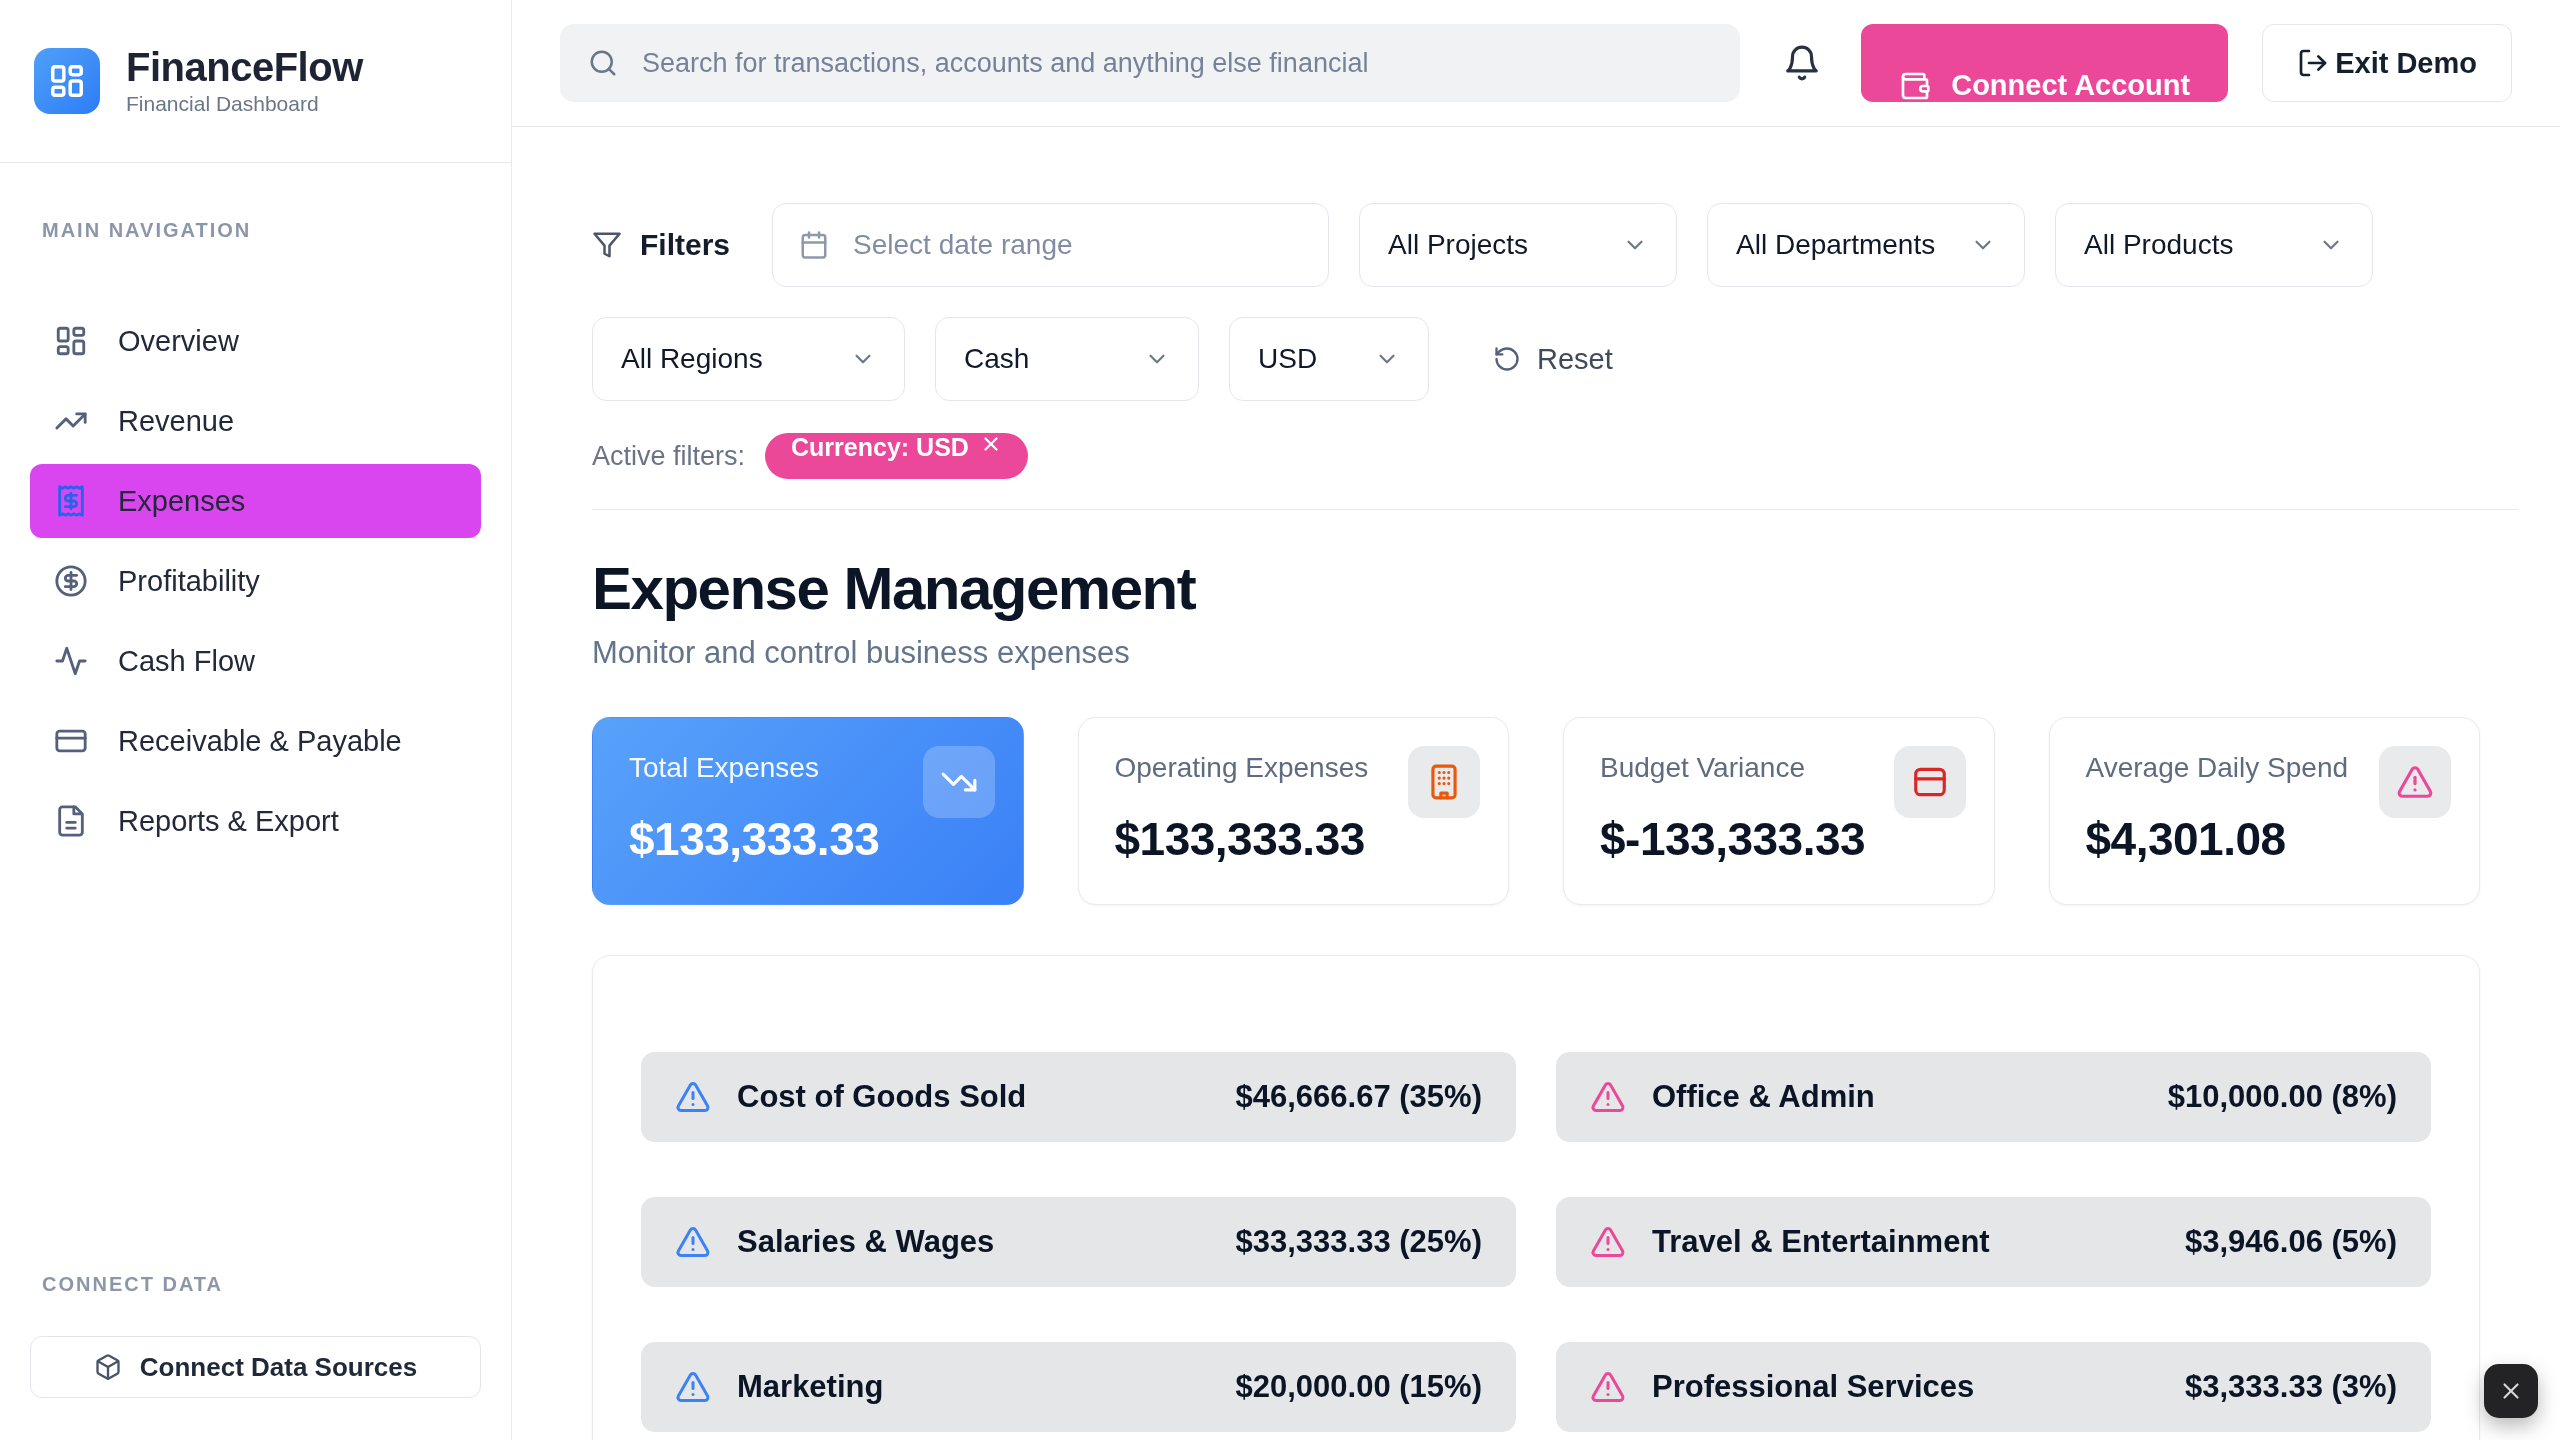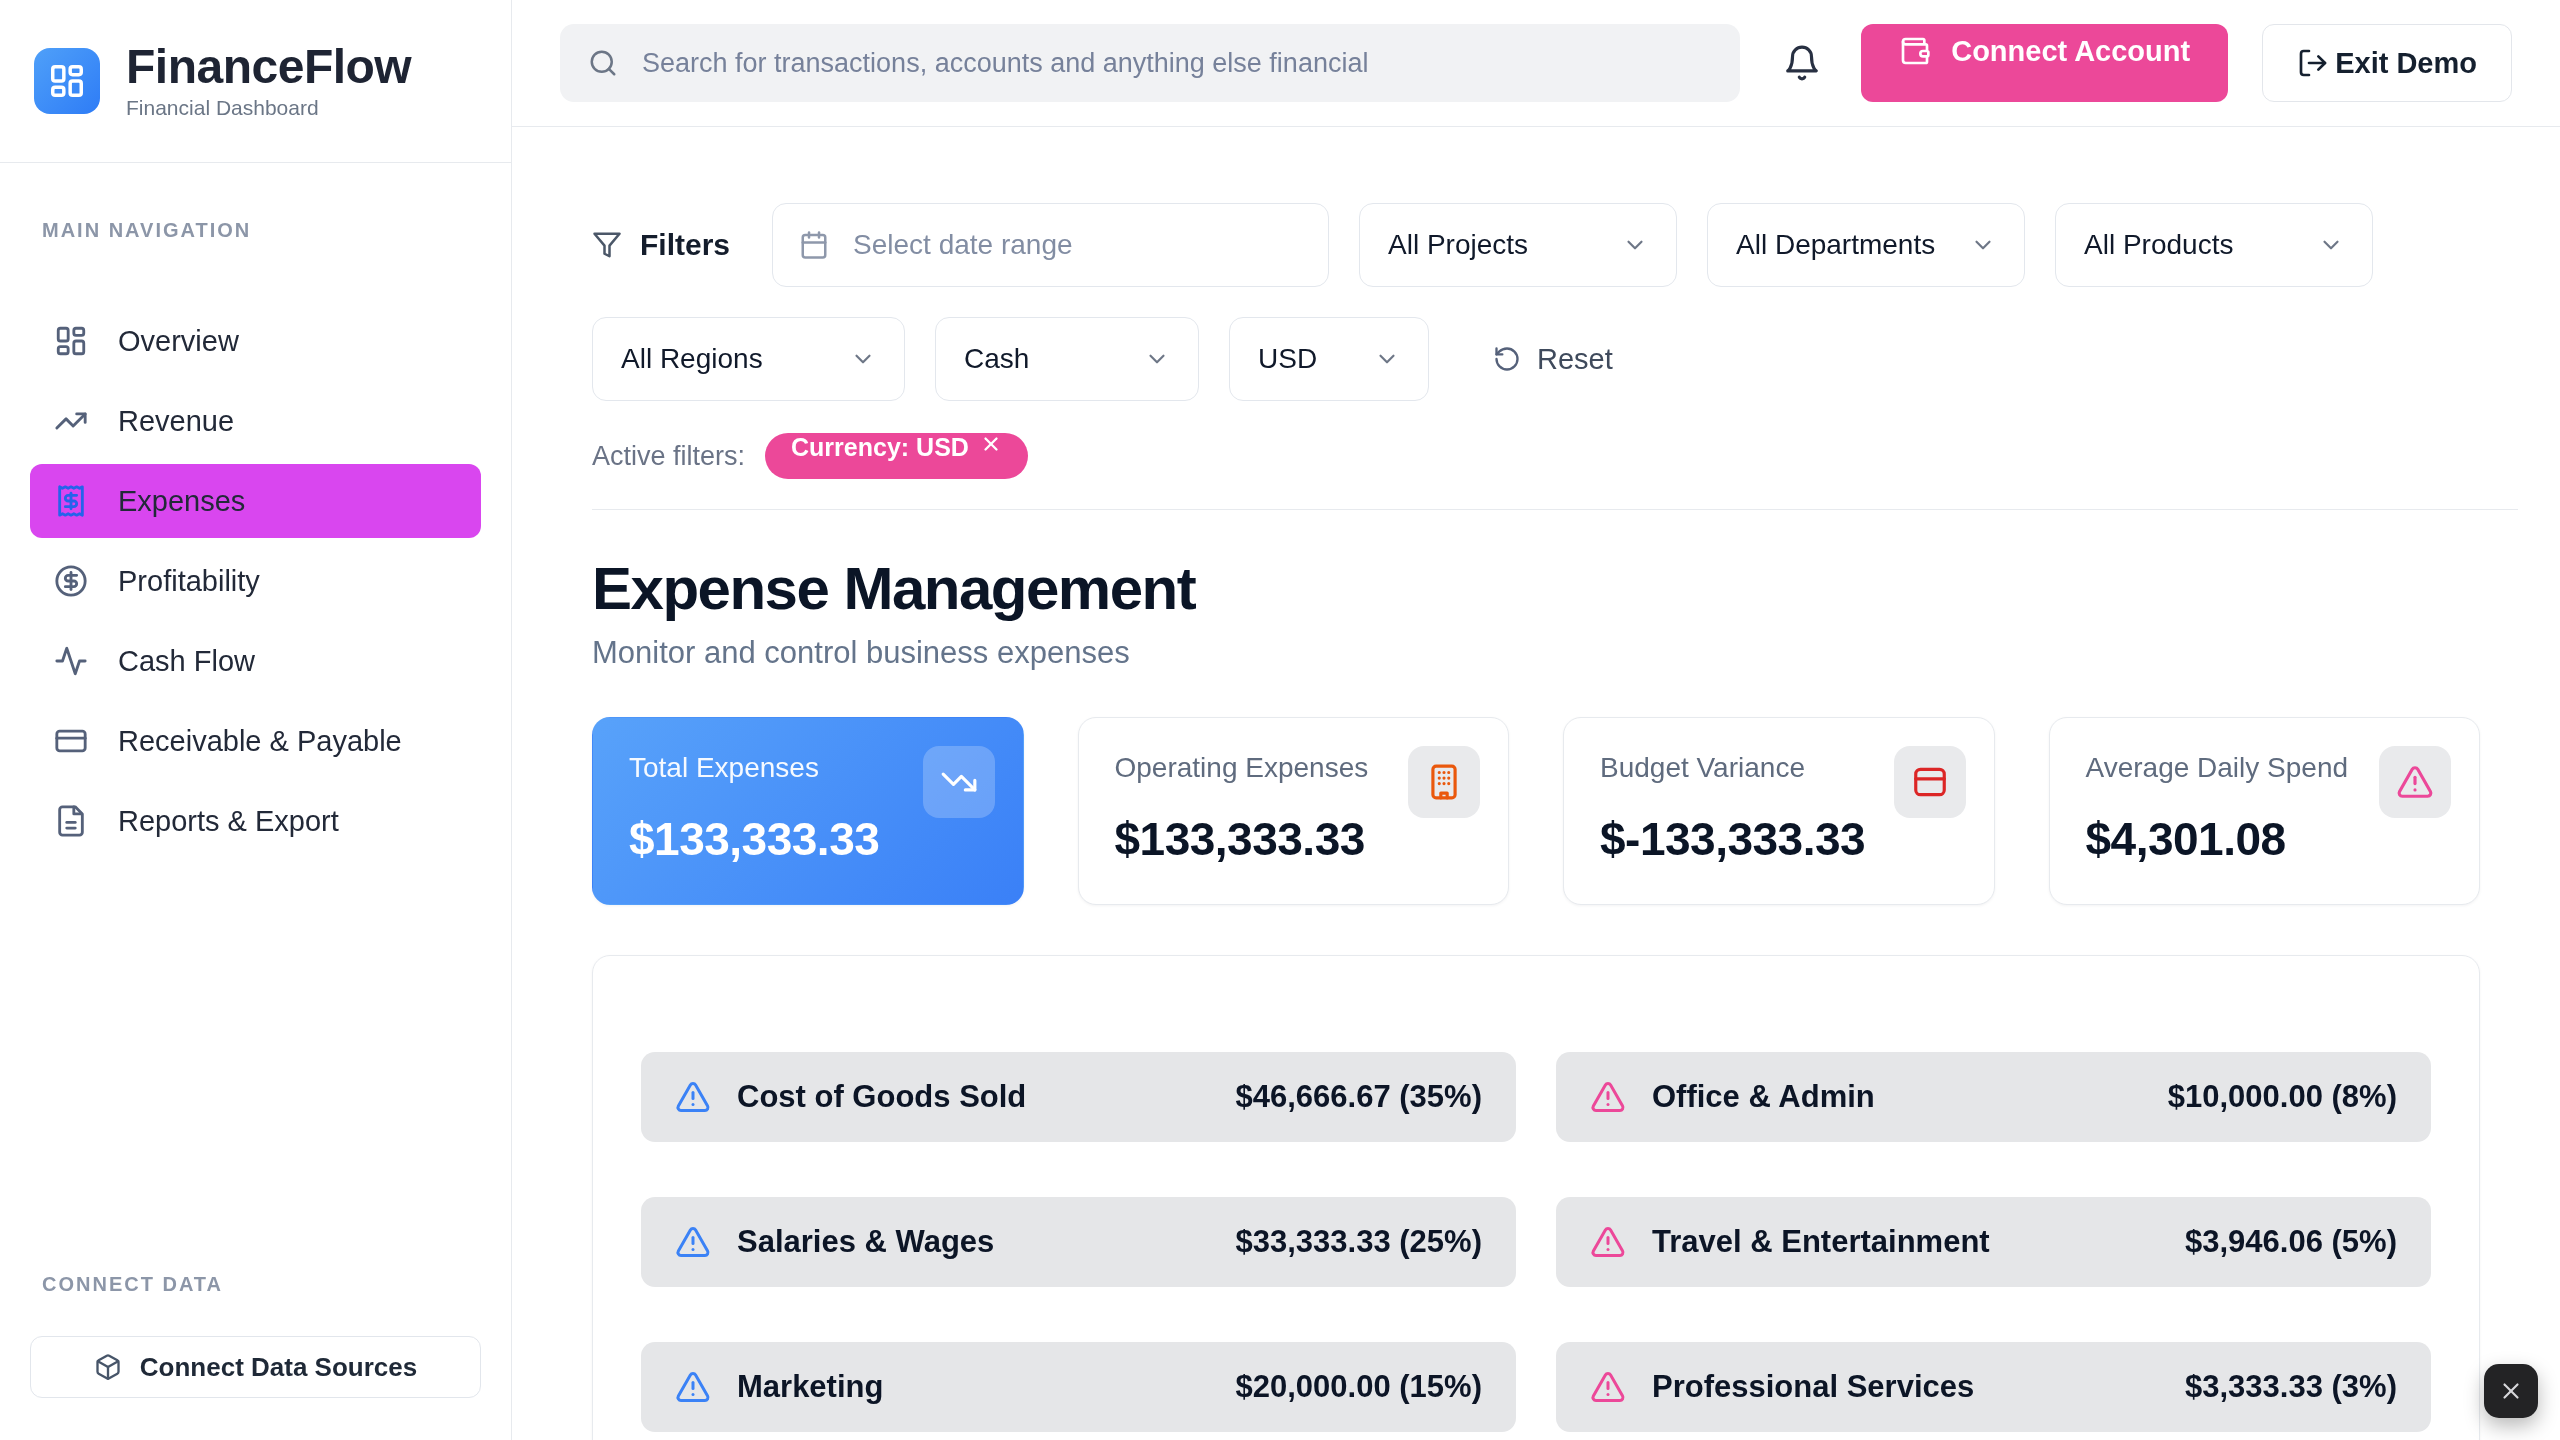--- a/index.html
+++ b/index.html
@@ -12,21 +12,21 @@
   svg { display:block; }
   button { font-family:inherit; cursor:pointer; }
 
   .app { display:flex; height:100%; }
 
   
   .sidebar { width:512px; min-width:512px; background:#fff; border-right:1px solid #E7EAEE; display:flex; flex-direction:column; }
   .brand { height:163px; min-height:163px; border-bottom:1px solid #E7EAEE; display:flex; align-items:center; gap:26px; padding:0 34px; }
   .brand-icon { width:66px; height:66px; border-radius:16px; background:linear-gradient(135deg,#4FA0F9,#2E7CF6); display:flex; align-items:center; justify-content:center; flex:none; }
   .brand-icon svg { width:38px; height:38px; color:#fff; }
-  .brand-name { font-size:48px; font-weight:700; color:#1E2433; letter-spacing:-0.5px; line-height:1.05; }
+  .brand-name { font-size:40px; font-weight:700; color:#1E2433; letter-spacing:-0.5px; line-height:1.05; }
   .brand-sub { font-size:21px; color:#6B7686; margin-top:4px; }
 
   .nav { padding:56px 30px 0; flex:1; }
   .nav-label { font-size:20px; font-weight:700; letter-spacing:2px; color:#8C96A8; padding-left:12px; }
   .nav-items { margin-top:62px; }
   .nav-item { height:74px; border-radius:12px; display:flex; align-items:center; gap:30px; padding:0 24px; margin-bottom:6px; font-size:29px; font-weight:500; color:#222938; cursor:pointer; }
   .nav-item .ic { width:34px; height:34px; color:#55617A; flex:none; }
   .nav-item .ic svg { width:34px; height:34px; }
   .nav-item.active { background:#d946ef; }
   .nav-item.active .ic { color:#2563EB; }
@@ -37,21 +37,21 @@
 
   
   .main-col { flex:1; display:flex; flex-direction:column; min-width:0; }
   .topbar { height:127px; min-height:127px; border-bottom:1px solid #E7EAEE; display:flex; align-items:center; gap:34px; padding:0 48px; }
   .search-box { flex:0 1 1180px; height:78px; background:#F1F2F4; border-radius:14px; display:flex; align-items:center; gap:22px; padding:0 28px; }
   .search-box svg { width:30px; height:30px; color:#6C7686; flex:none; }
   .search-box input { border:none; outline:none; background:transparent; font-family:inherit; font-size:27px; color:#334155; width:100%; }
   .search-box input::placeholder { color:#76819A; }
   .bell-btn { margin-left:auto; background:none; border:none; padding:6px; }
   .bell-btn svg { width:38px; height:38px; color:#283042; }
-  .btn-primary { background:#EC4899; color:#fff; border:none; border-radius:12px; height:78px; padding:11px 38px; display:flex; align-items:flex-start; gap:20px; font-size:29px; font-weight:700; }
+  .btn-primary { background:#EC4899; color:#fff; border:none; border-radius:12px; height:78px; padding:0 38px; display:flex; align-items:flex-end; gap:20px; font-size:29px; font-weight:700; }
   .btn-primary svg { width:32px; height:32px; }
   .btn-outline { background:#fff; border:1.5px solid #E3E6EB; border-radius:12px; height:78px; padding:0 34px; display:flex; align-items:center; gap:6px; font-size:29px; font-weight:700; color:#15202F; }
   .btn-outline svg { width:32px; height:32px; color:#15202F; }
 
   
   .content { flex:1; padding:76px 80px 0; overflow:hidden; }
 
   .filters-row { display:flex; align-items:center; gap:30px; }
   .row2 { margin-top:30px; }
   .filters-label { display:flex; align-items:center; gap:18px; font-size:30px; font-weight:700; color:#141D2C; margin-right:12px; }

